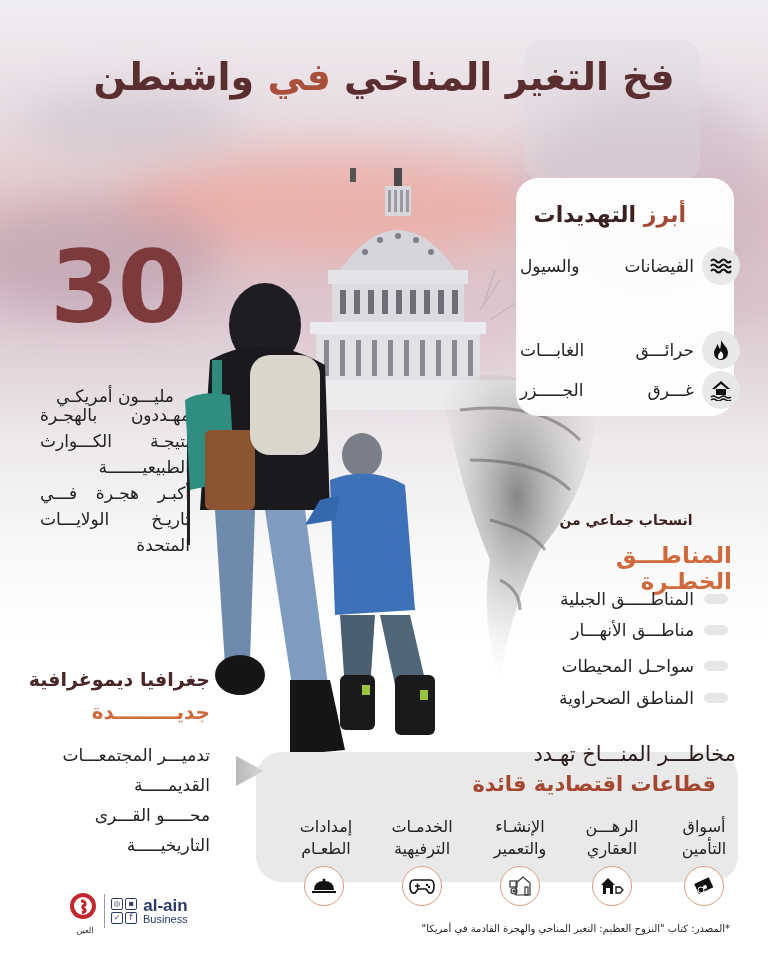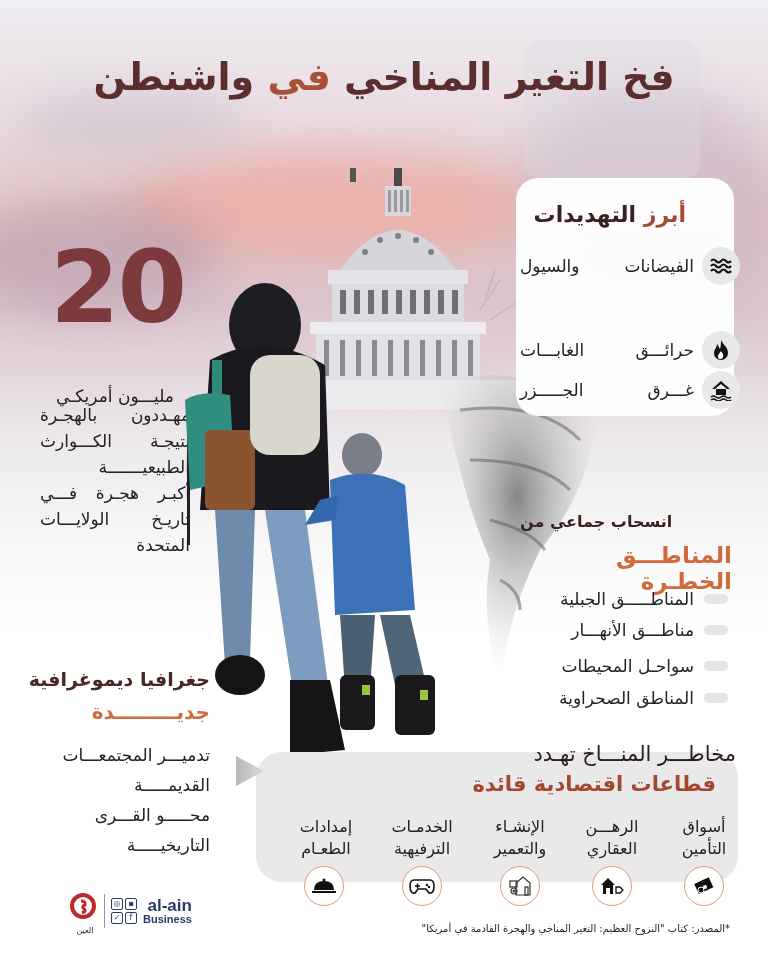--- a/index.html
+++ b/index.html
@@ -80,22 +80,22 @@
       direction: rtl; display: flex; align-items: center; gap: 8px;
     }
     .threat-icon {
       width: 38px; height: 38px; border-radius: 50%; background: #e8e8ea;
       display: flex; align-items: center; justify-content: center; flex: none;
     }
     .threat-label { font-size: 17px; color: #222; flex: 1; text-align: justify; text-align-last: justify; }
 
     
     .wd-title1 {
-      position: absolute; left: 520px; top: 512px; width: 212px; text-align: left; direction: rtl;
-      font-weight: bold; font-size: 16px; color: #3d1f1f;
+      position: absolute; left: 520px; top: 512px; width: 212px; text-align: center; direction: rtl;
+      font-weight: bold; font-size: 14px; color: #3d1f1f;
     }
     .wd-title2 {
       position: absolute; left: 520px; top: 542px; width: 212px; text-align: right; direction: rtl;
       font-weight: bold; font-size: 23px; color: #d06a3c;
     }
     .wd-item {
       position: absolute; left: 540px; width: 188px; height: 26px; direction: rtl;
       display: flex; align-items: center; gap: 10px;
     }
     .wd-pill { width: 24px; height: 10px; border-radius: 5px; background: #e6e6e6; flex: none; }
@@ -144,21 +144,21 @@
     }
 
     
     .logo { position: absolute; left: 68px; top: 893px; display: flex; align-items: center; gap: 6px; }
     .logo-mark { width: 30px; height: 36px; position: relative; }
     .logo-divider { width: 1px; height: 34px; background: #9a9a9a; }
     .logo-socials { display: grid; grid-template-columns: 12px 12px; gap: 2px; }
     .soc { width: 12px; height: 12px; border: 1px solid #2a3a6a; border-radius: 2px; font-size: 8px; line-height: 10px; text-align: center; color: #2a3a6a; font-family: "DejaVu Sans", sans-serif; }
     .logo-text { font-family: "Liberation Sans", sans-serif; color: #2a3a6a; line-height: 1; }
     .logo-text .t1 { font-size: 17px; font-weight: bold; display: block; text-align: right; }
-    .logo-text .t2 { font-size: 11px; font-weight: bold; display: block; }
+    .logo-text .t2 { font-size: 11px; font-weight: normal; display: block; }
     .logo-ar { position: absolute; left: 70px; top: 926px; width: 30px; text-align: center; font-size: 8px; color: #222; }
 
     .source {
       position: absolute; left: 300px; top: 923px; width: 430px; text-align: right; direction: rtl;
       font-size: 10px; color: #222;
     }
   </style>
 </head>
 <body>
 
@@ -220,21 +220,21 @@
         <rect x="166" y="180" width="5" height="36"></rect>
         <rect x="182" y="180" width="5" height="36"></rect>
         <rect x="198" y="180" width="5" height="36"></rect>
       </g>
     <rect x="0" y="220" width="260" height="30" fill="#ececee"></rect>
     <g stroke="#b8b0b8" stroke-width="1" fill="none">
         <path d="M210 150 l20 -30 M220 160 l30 -20 M215 140 l10 -30"></path>
       </g>
   </svg>
 
-  <div class="big-num">20</div>
+  <div class="big-num">30</div>
   <div class="big-num-label">مليـــون أمريكـي</div>
   <div class="left-stats">
     <span class="line">مهـددون بالهجـرة</span>
     <span class="line">نتيجـة الكـــوارث</span>
     <span class="line">الطبيعيـــــــة</span>
     <span class="line">أكبـر هجـرة فـــي</span>
     <span class="line">تاريـخ الولايـــات</span>
     <span class="line" style="text-align-last:right">المتحدة</span>
   </div>
   <div class="left-stats-bar"></div>

